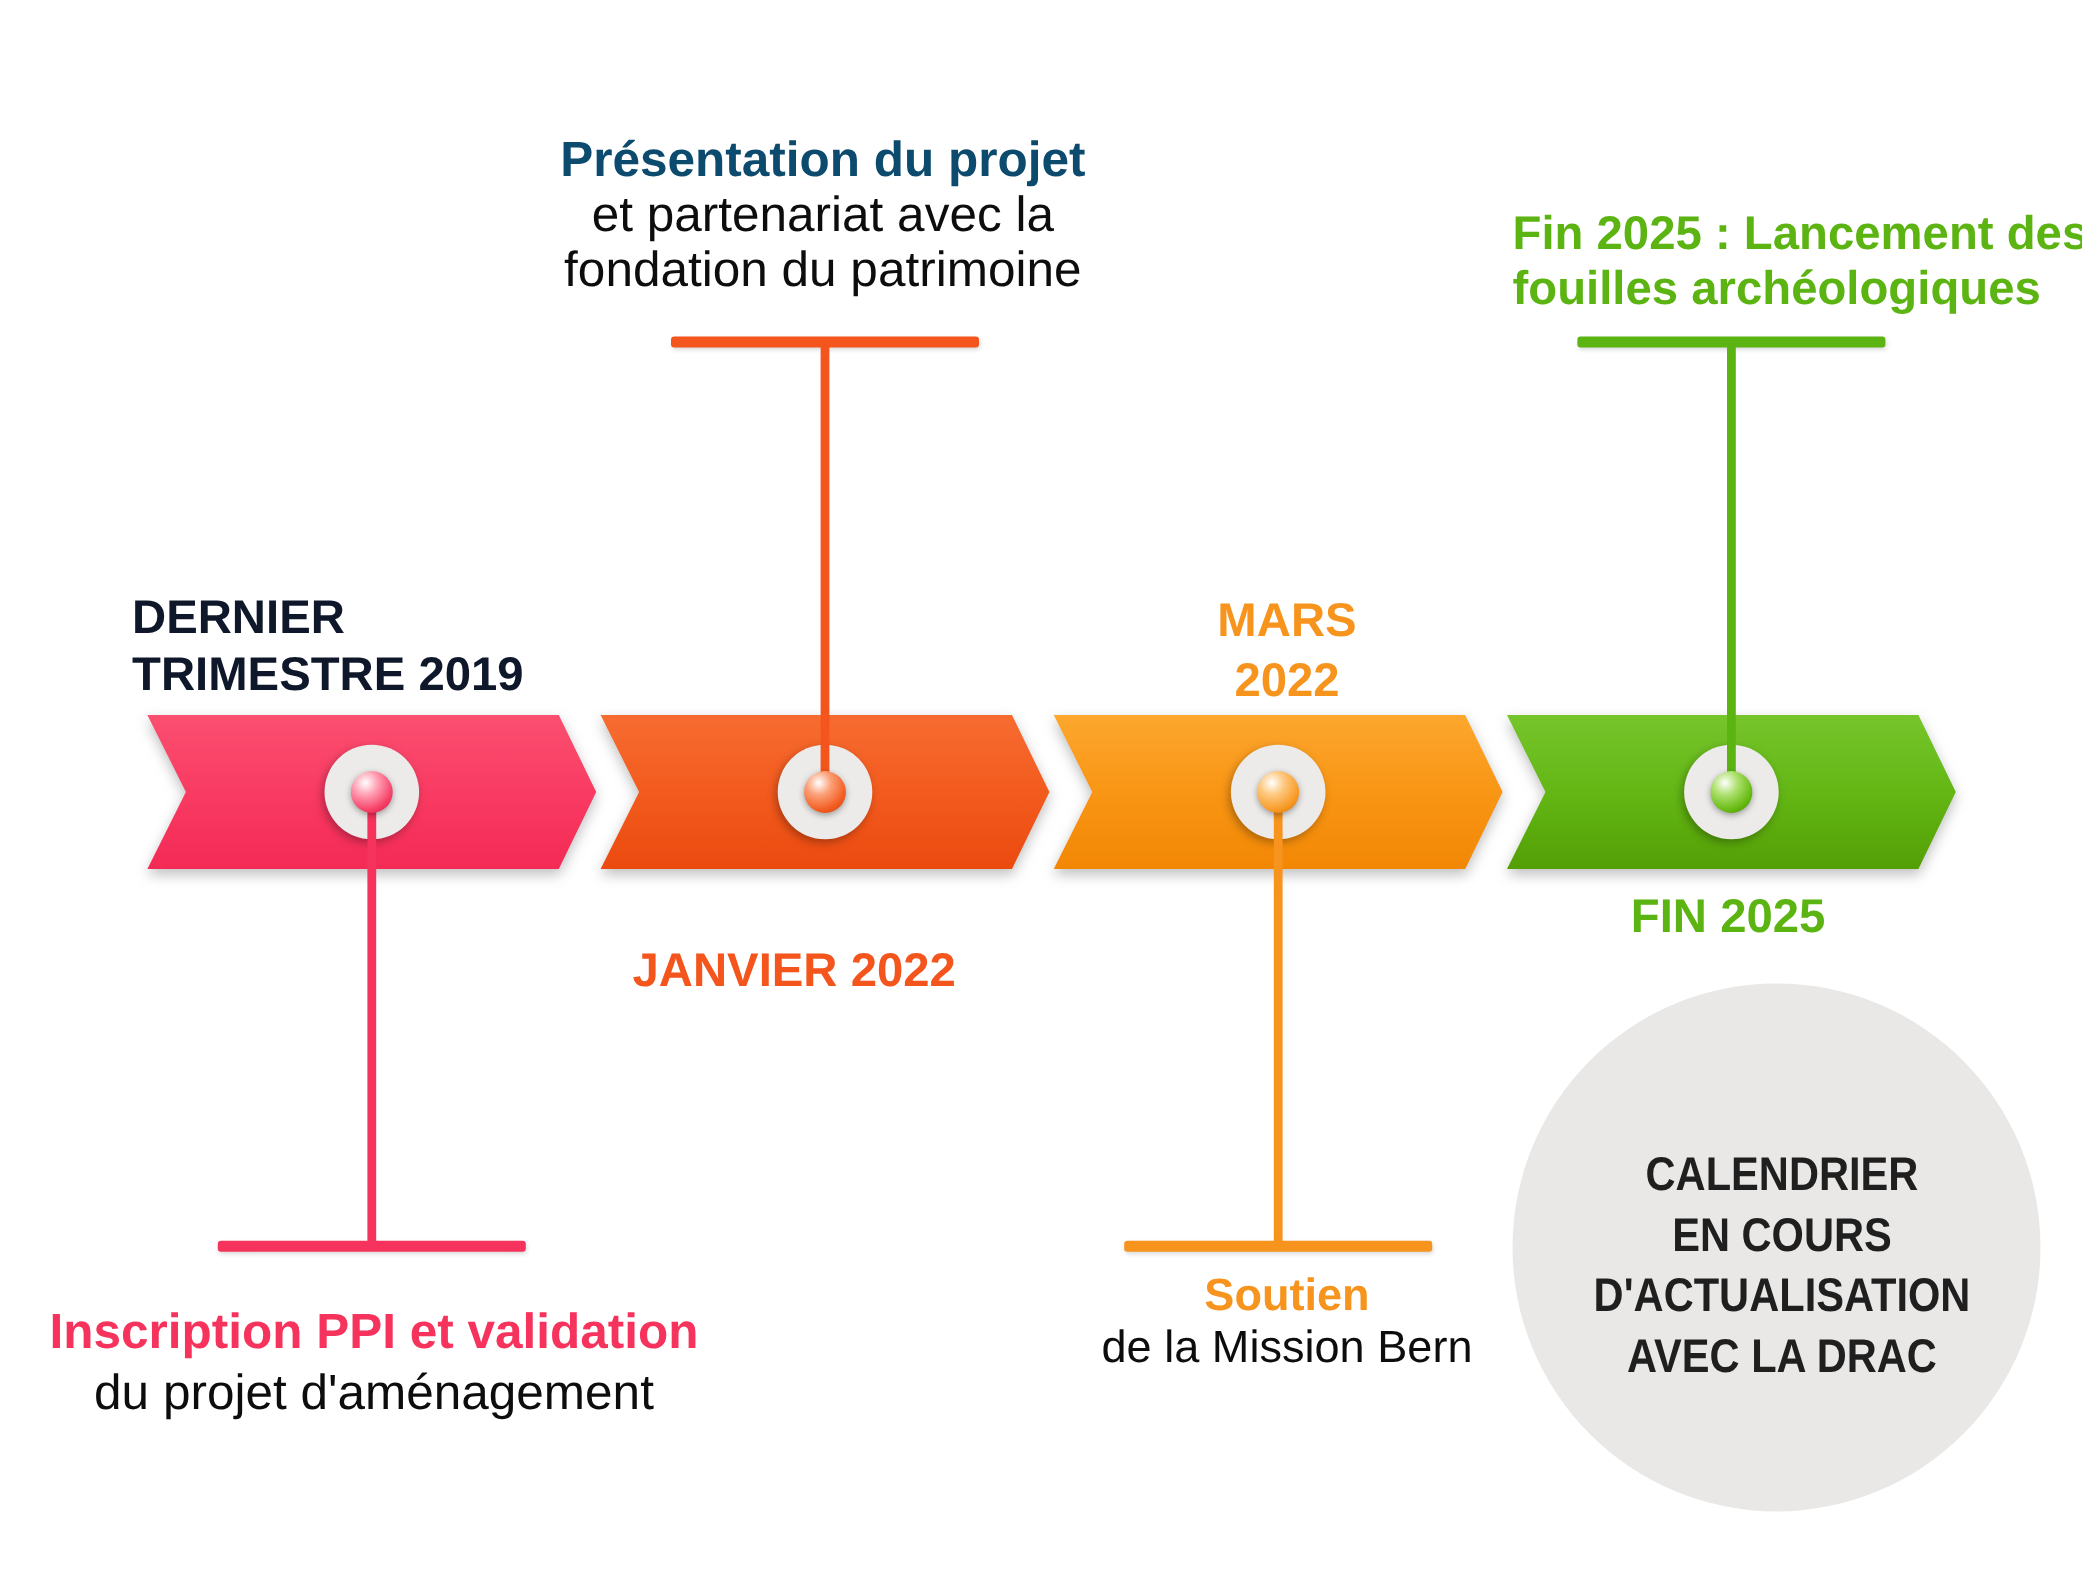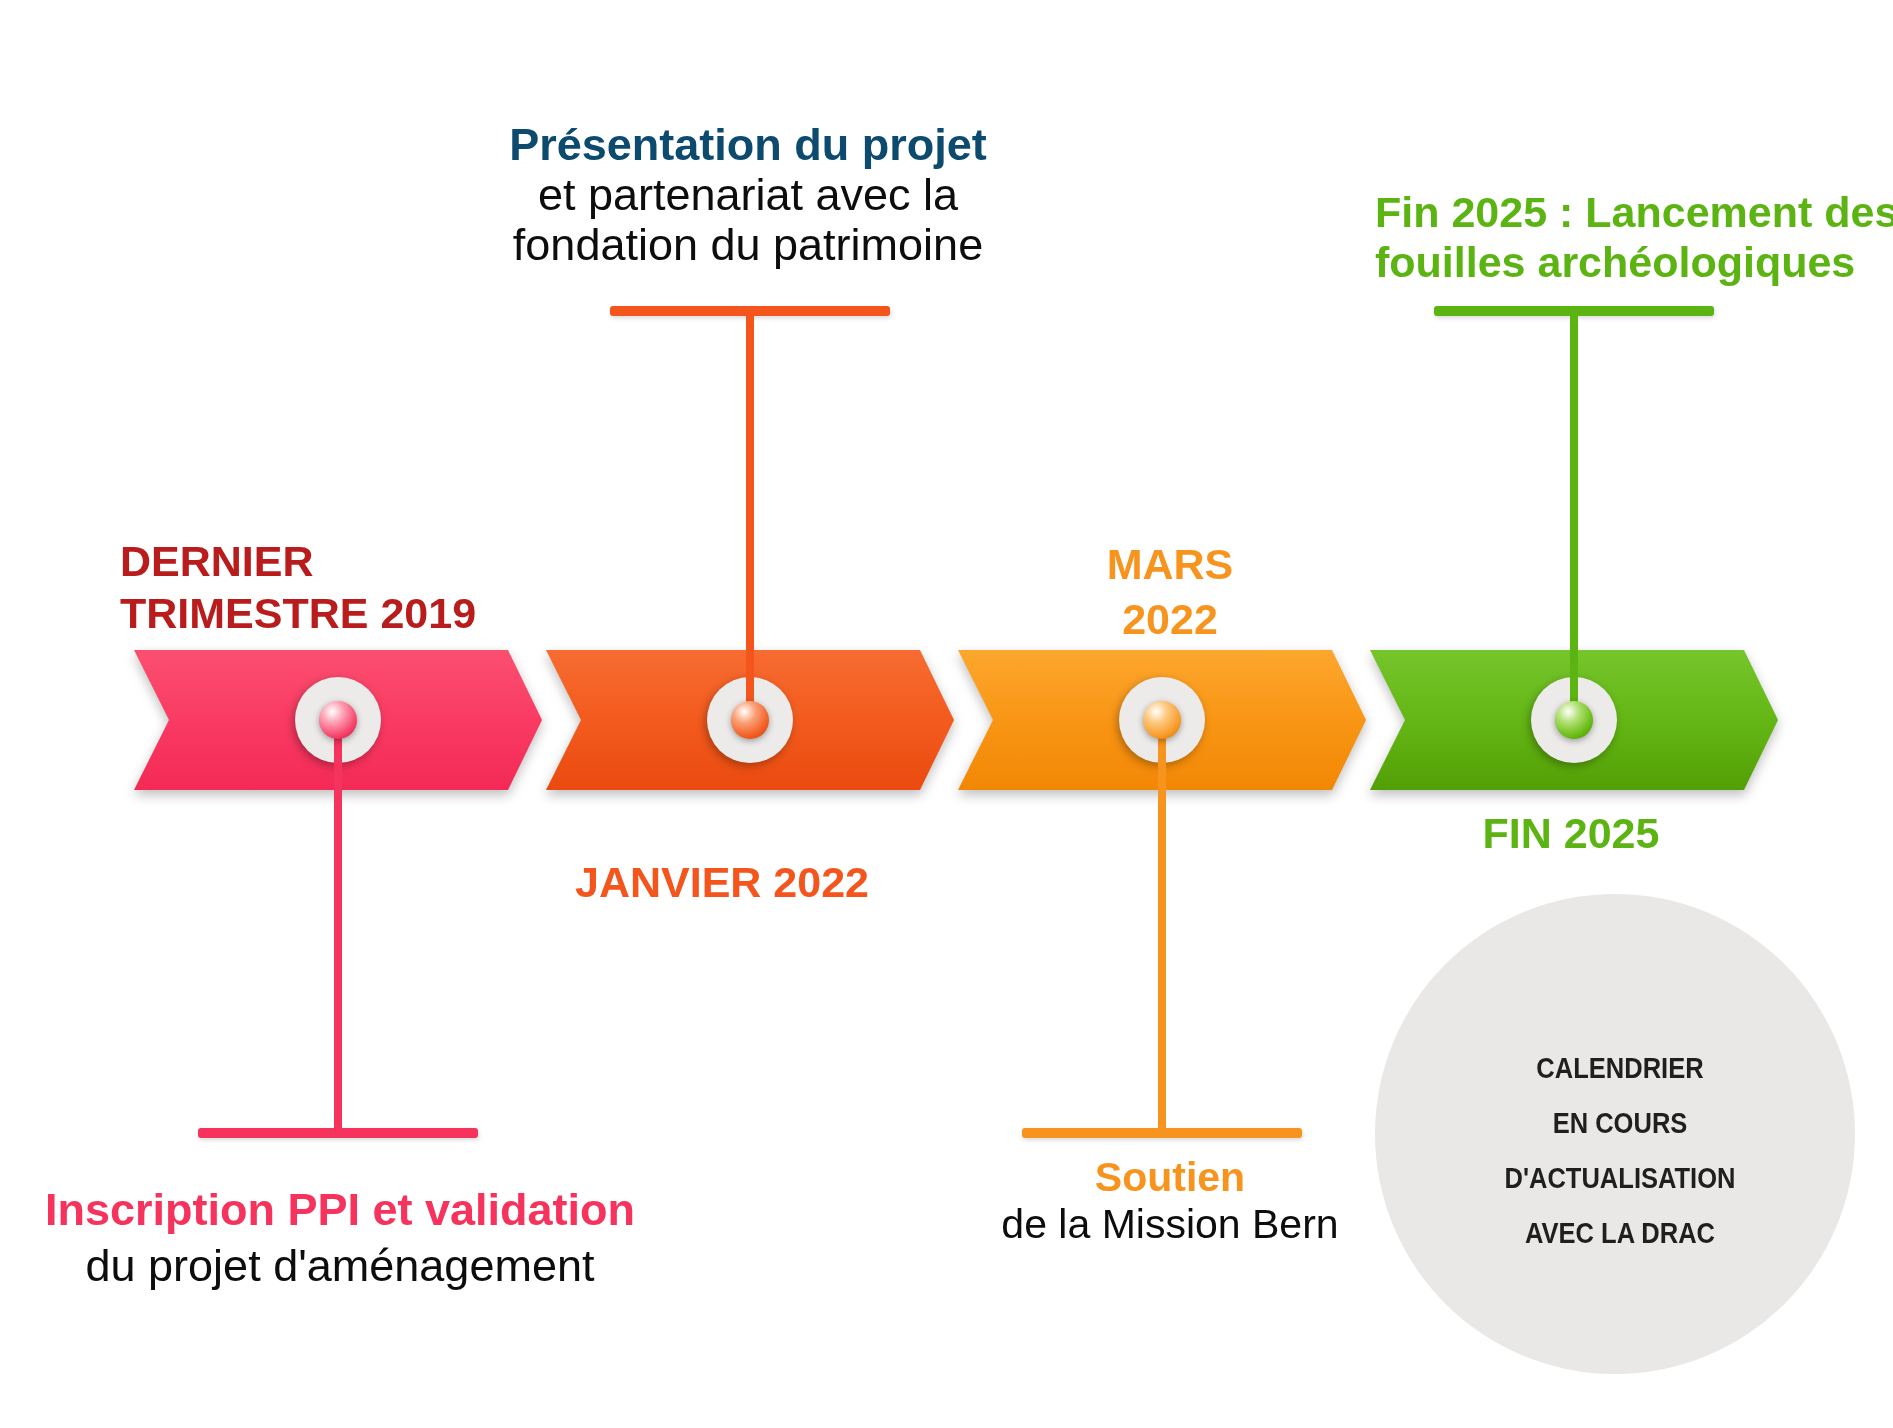--- a/index.html
+++ b/index.html
@@ -15,21 +15,21 @@
   .date2{left:722px;top:808px;font-size:43px;line-height:52px;font-weight:700;}
   .date3{left:1170px;top:537px;font-size:43px;line-height:55px;font-weight:700;}
   .date4{left:1571px;top:807px;font-size:43px;line-height:52px;font-weight:700;}
   
   .c1{left:340px;top:1182px;font-size:45px;line-height:56px;}
   .c2{left:748px;top:120px;font-size:45px;line-height:50px;}
   .c3{left:1170px;top:1154px;font-size:41px;line-height:47px;}
   .c4{left:1375px;top:187px;font-size:43px;line-height:50px;text-align:left;}
   
   .note-circle{position:absolute;left:1375px;top:894px;width:480px;height:480px;border-radius:50%;}
-  .note-text{position:absolute;left:1620px;top:1041px;font-size:29px;line-height:55px;
+  .note-text{position:absolute;left:1620px;top:1041px;font-size:43px;line-height:55px;
              font-weight:700;text-align:center;transform:translateX(-50%);}
   .note-inner{transform:scaleX(0.88);transform-origin:50% 50%;}
 </style>
 </head>
 <body>
 
 <div class="canvas">
 
   <svg id="scene" width="1893" height="1428" viewBox="0 0 1893 1428">
       <defs>
@@ -103,21 +103,21 @@
   <div class="note-circle" style="background: rgb(233, 232, 230);"></div>
   <div class="note-text" style="color: rgb(31, 31, 31);">
     <div class="note-inner">
       <div>CALENDRIER</div>
       <div>EN COURS</div>
       <div>D'ACTUALISATION</div>
       <div>AVEC LA DRAC</div>
     </div>
   </div>
 
-  <div class="txt date1" style="color: #b91c1c;">
+  <div class="txt date1" style="color: #0f172a;">
     <div>DERNIER</div>
     <div>TRIMESTRE 2019</div>
   </div>
 
   <div class="txt center date2" style="color: rgb(243, 85, 29); margin-top: 48px;">JANVIER 2022</div>
 
   <div class="txt center date3" style="color: rgb(247, 148, 30);">
     <div>MARS</div>
     <div>2022</div>
   </div>

